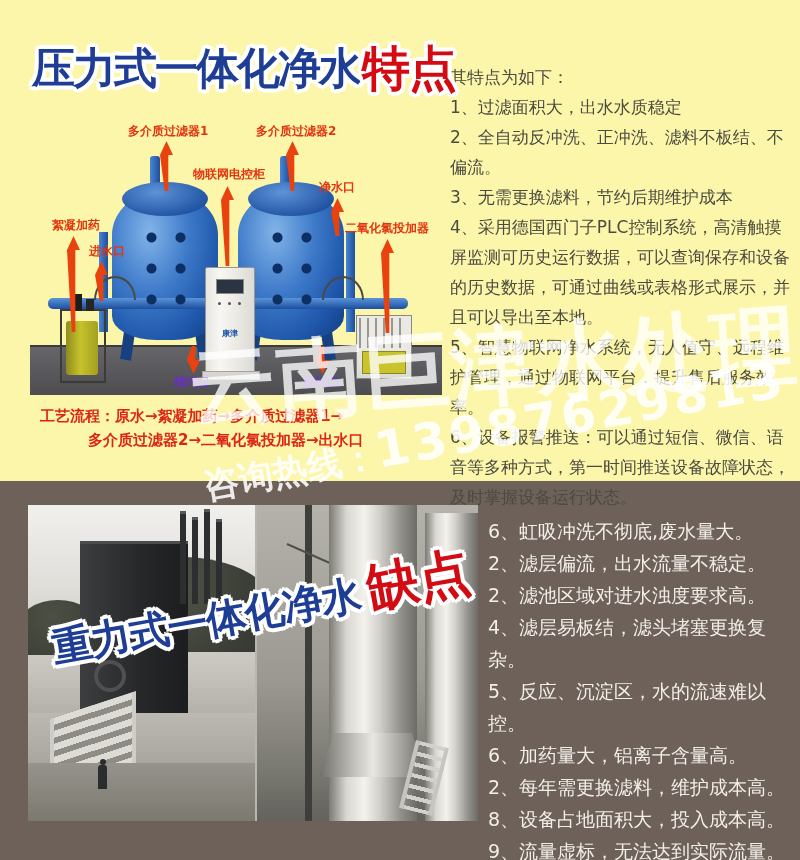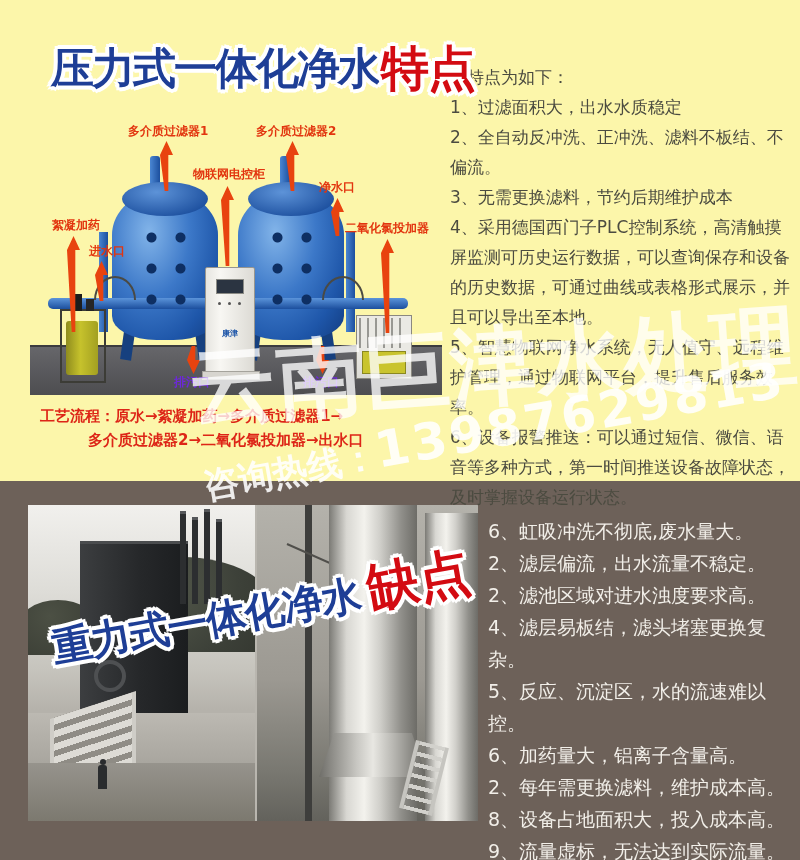--- a/index.html
+++ b/index.html
@@ -6,21 +6,21 @@
   body{width:800px;height:860px;position:relative;overflow:hidden;
        font-family:"DejaVu Sans","Liberation Sans",sans-serif;background:#fcf6aa;}
 
   
   .top-section{position:absolute;left:0;top:0;width:800px;height:481px;background:#fcf6aa;}
   .bottom-section{position:absolute;left:0;top:481px;width:800px;height:379px;background:#6d6159;}
 
   
   .ow{text-shadow:-3px -3px 0 #fff,3px -3px 0 #fff,-3px 3px 0 #fff,3px 3px 0 #fff,
       0 -4px 0 #fff,0 4px 0 #fff,-4px 0 0 #fff,4px 0 0 #fff;}
-  .main-title{position:absolute;left:51px;top:46px;display:flex;align-items:flex-end;white-space:nowrap;z-index:8;}
+  .main-title{position:absolute;left:32px;top:46px;display:flex;align-items:flex-end;white-space:nowrap;z-index:8;}
   .title-main{font-size:43px;font-weight:bold;color:#1e3e96;letter-spacing:-2px;line-height:1;}
   .title-accent{font-size:48px;font-weight:bold;color:#d30b12;letter-spacing:-1px;line-height:0.92;margin-left:2px;}
 
   .bottom-title{position:absolute;left:52px;top:140px;transform:rotate(-10deg);transform-origin:left center;
       display:flex;align-items:flex-end;white-space:nowrap;z-index:20;}
   .btitle-main{font-size:40px;font-weight:bold;color:#1e3e96;letter-spacing:-1px;line-height:1;}
   .btitle-accent{font-size:52px;font-weight:bold;color:#d30b12;line-height:0.9;margin-left:8px;}
 
   
   .dlabel{position:absolute;color:#e2350f;font-weight:bold;font-size:12px;white-space:nowrap;z-index:6;}

